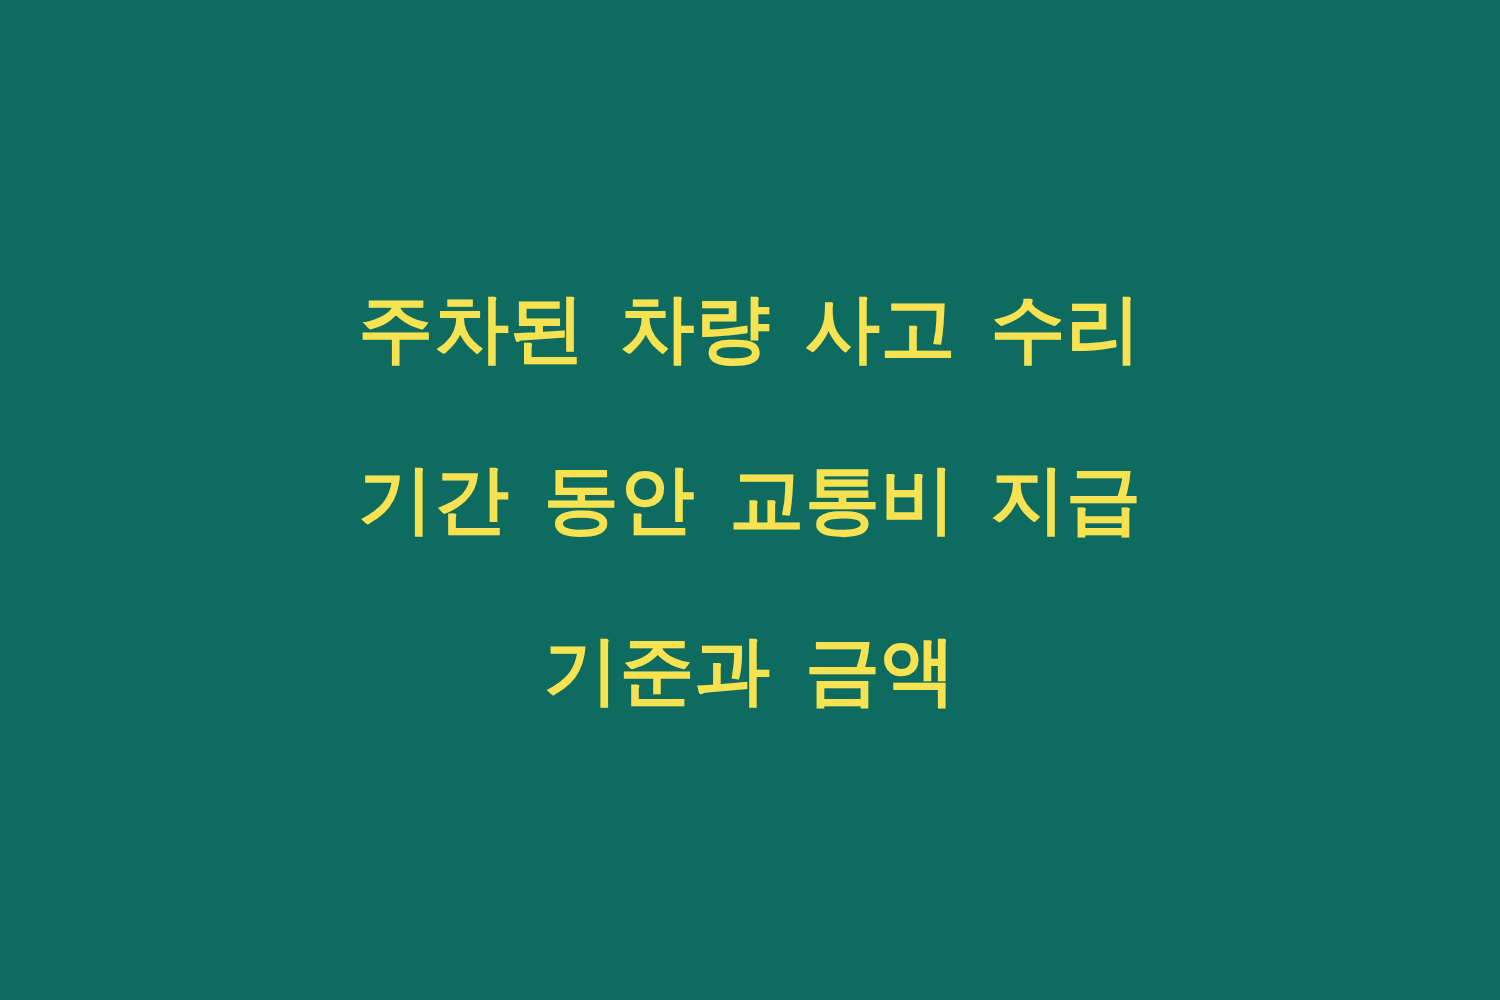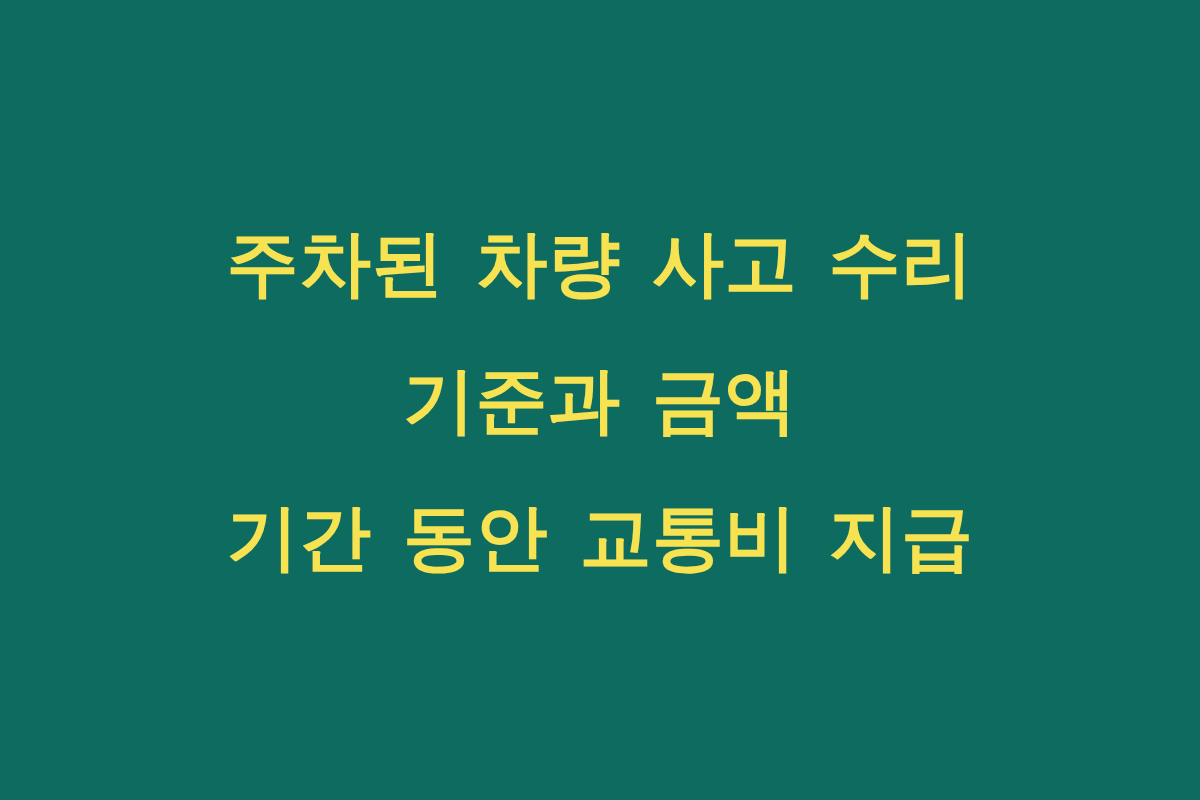--- a/index.html
+++ b/index.html
@@ -29,21 +29,21 @@
     overflow: hidden;
   }
 
   #headline {
     display: block;
     width: 1060px;
     margin: 0;
     padding: 0;
     color: #F7E352;
     font-family: "DejaVu Sans", "Liberation Sans", sans-serif;
-    font-size: 72px;
+    font-size: 60px;
     line-height: 137px;
     font-weight: 700;
     letter-spacing: 0.5px;
     word-spacing: 6px;
     text-align: center;
     white-space: nowrap;
   }
 
   .headline-line {
     display: block;
@@ -51,17 +51,17 @@
     white-space: nowrap;
   }
 </style>
 </head>
 <body>
 
 <div id="title-card" style="background: rgb(14, 107, 95);">
 
   <h1 id="headline" style="color: rgb(247, 227, 82);">
     <span class="headline-line">주차된 차량 사고 수리</span>
+    <span class="headline-line">기간 동안 교통비 지급</span>
     <span class="headline-line">기준과 금액</span>
-    <span class="headline-line">기간 동안 교통비 지급</span>
   </h1>
 
 </div>
 
 </body></html>

